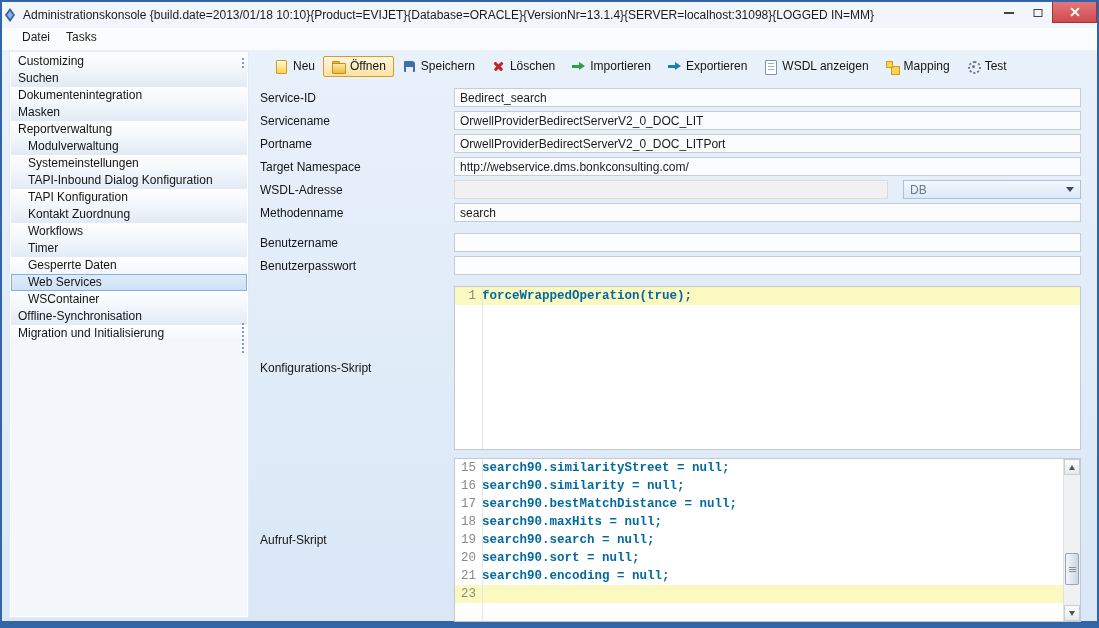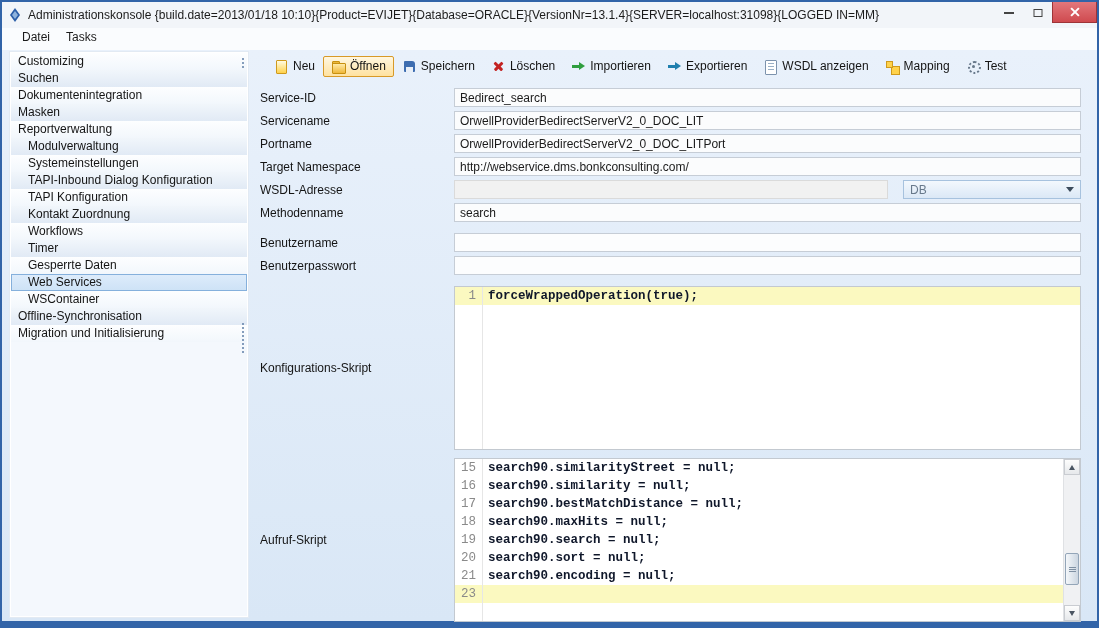--- a/index.html
+++ b/index.html
@@ -7,21 +7,21 @@
   body { font-family:"Liberation Sans", sans-serif; background:#fff; }
 
   .window {
     width:1099px; height:628px;
     border:2px solid #3264a8; border-bottom:7px solid #3264a8;
     display:flex; flex-direction:column; background:#e3edf9;
   }
 
   
   .titlebar { height:26px; background:#f2f5f9; display:flex; align-items:flex-start; flex-shrink:0; }
-  .titlebar-left { display:flex; align-items:center; height:26px; flex:1; min-width:0; padding-left:5px; }
+  .titlebar-left { display:flex; align-items:center; height:26px; flex:1; min-width:0; padding-left:0; }
   .app-icon { width:16px; height:16px; flex-shrink:0; }
   .title-text { font-size:12px; color:#1b1b1b; margin-left:5px; white-space:nowrap; overflow:hidden; }
   .win-controls { display:flex; height:21px; margin-right:0; }
   .win-btn { width:29px; height:21px; position:relative; cursor:pointer; background:#f2f5f9; }
   .win-btn .bar { position:absolute; left:50%; top:50%; width:10px; height:2px; background:#444; transform:translate(-50%,-50%); }
   .win-btn .box { position:absolute; left:50%; top:50%; width:9px; height:8px; border:1.5px solid #444; transform:translate(-50%,-50%); }
   .win-btn.close { width:45px; background:linear-gradient(#e2777b,#cf4a4f); border:1px solid #9e3438; border-top:none; }
   .win-btn.close .x1, .win-btn.close .x2 { position:absolute; left:50%; top:50%; width:11px; height:2px; background:#fff; }
   .win-btn.close .x1 { transform:translate(-50%,-50%) rotate(45deg); }
   .win-btn.close .x2 { transform:translate(-50%,-50%) rotate(-45deg); }
@@ -103,21 +103,21 @@
 
   
   .erow { margin-bottom:8px; }
   .editor { flex:1; height:164px; border:1px solid #c3c9d0; background:#fff; display:flex; min-width:0; }
   .codearea { flex:1; position:relative; overflow:hidden;
     font-family:"Liberation Mono", monospace; font-size:12.5px; font-weight:700; }
   .codearea::before { content:""; position:absolute; left:27px; top:0; bottom:0; width:1px; background:#e6e6e6; }
   .eline { display:flex; height:18px; line-height:18px; }
   .eline.hl { background:#fbf9c0; }
   .lnum { width:27px; flex-shrink:0; text-align:right; padding-right:6px; color:#8a8a8a; font-weight:400; }
-  .lcode { padding-left:6px; white-space:pre; color:#0f172a;text-align:center; }
+  .lcode { padding-left:0; white-space:pre; color:#0369a1;text-align:center; }
 
   
   .vscroll { width:17px; flex-shrink:0; background:#f0f1f3; border-left:1px solid #dfe1e4; display:flex; flex-direction:column; }
   .sarrow { height:16px; flex-shrink:0; display:flex; align-items:center; justify-content:center;
     background:linear-gradient(#fdfdfd,#e6e8eb); border:1px solid #c9ccd1; cursor:pointer; }
   .tri-up-s { width:0; height:0; border-left:3.5px solid transparent; border-right:3.5px solid transparent; border-bottom:5px solid #4a5562; }
   .tri-down-s { width:0; height:0; border-left:3.5px solid transparent; border-right:3.5px solid transparent; border-top:5px solid #4a5562; }
   .strack { flex:1; position:relative; }
   .sthumb { position:absolute; left:1px; right:1px; top:60%; height:32px; cursor:pointer;
     background:linear-gradient(90deg,#f4f7fa,#ccd6e1); border:1px solid #93a5b8; border-radius:2px;

